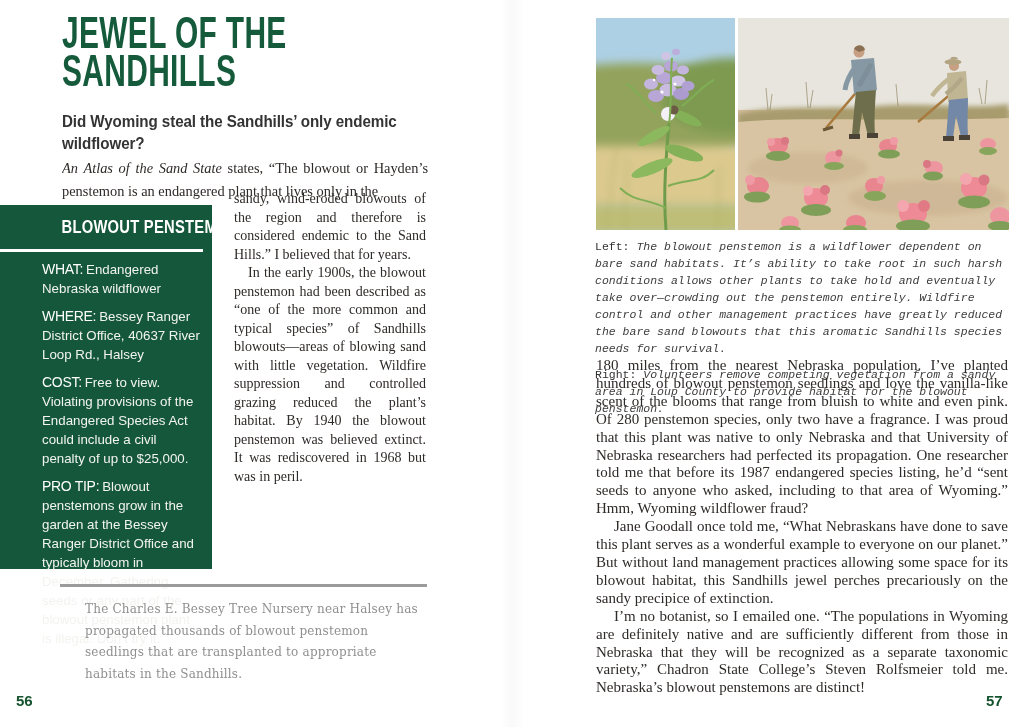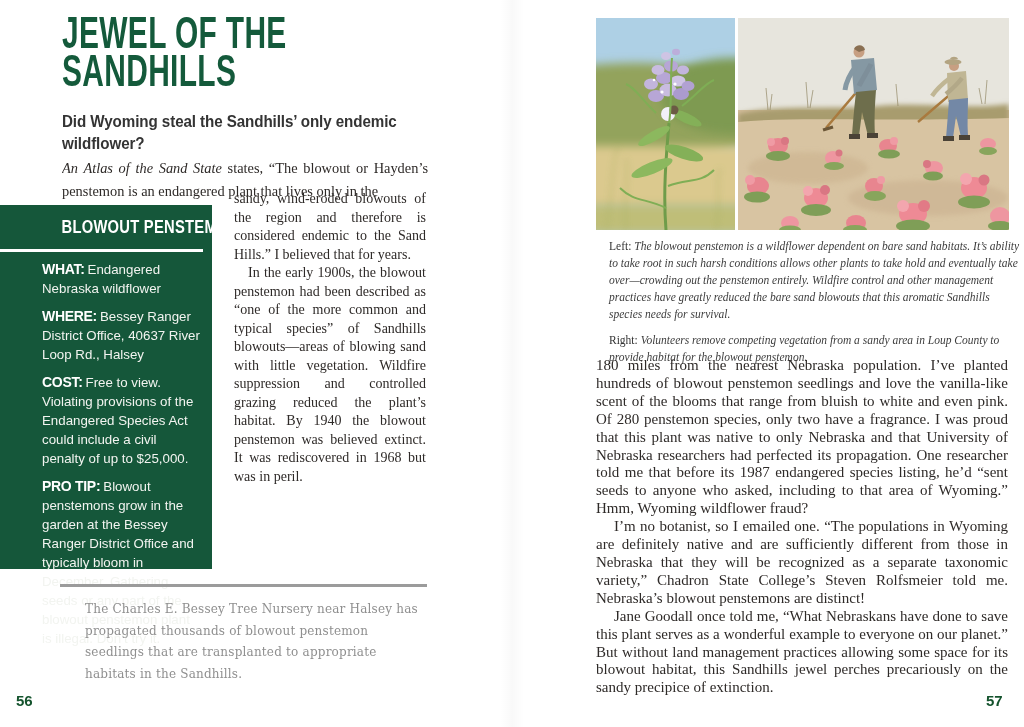--- a/index.html
+++ b/index.html
@@ -38,21 +38,21 @@
     color:#ffffff; padding:12px 12px 14px 42px;
     font-family:"Liberation Sans", sans-serif;
   }
   .infobox-title { text-align:center; margin-bottom:22px; }
   .infobox-title span{
     display:inline-block; font-weight:700; font-size:18px; letter-spacing:0.3px;
     transform:scaleX(0.82); transform-origin:center; white-space:nowrap;
   }
   .infobox-rule { position:absolute; left:0; top:44px; width:203px; height:2.5px; background:#ffffff; }
   .ib-item { font-size:13.3px; line-height:19px; margin-bottom:9px; color:#f2f4f0; }
-  .ib-label { font-weight:700; font-size:14px; letter-spacing:-0.3px; color:#ffffff; margin-right:3px; }
+  .ib-label { font-weight:400; font-size:14px; letter-spacing:-0.3px; color:#ffffff; margin-right:3px; }
 
   .midcol {
     left:234px; top:190px; width:192px; font-size:14px; line-height:18.5px;
     text-align:justify; color:#2e2a28;
   }
   .midcol p.ind { text-indent:14px; }
 
   .quote-rule { left:60px; top:584px; width:367px; height:2.5px; background:#9b9b9b; }
   .pullquote {
     left:85px; top:599px; width:344px; font-family:"DejaVu Serif", serif;
@@ -63,21 +63,21 @@
   }
   .pagenum-left { left:16px; top:692px; }
   .pagenum-right { left:986px; top:692px; }
 
   
   .photo { top:18px; height:212px; overflow:hidden; }
   .photo-left  { left:596px; width:139px; }
   .photo-right { left:738px; width:271px; }
   .photo svg { display:block; width:100%; height:100%; }
 
-  .captions { left:609px; top:238px; width:414px; font-family:Liberation Serif, serif; }
+  .captions { left:595px; top:238px; width:414px; font-family:Liberation Mono, monospace; }
   .caption { font-size:11.5px; line-height:17px; color:#3c3c3c; margin-bottom:9px; }
   .cap-label { font-style:normal; color:#333; }
   .cap-text { font-style:italic; }
 
   .rbody {
     left:596px; top:357px; width:412px; font-size:15px; line-height:17.9px;
     text-align:justify; color:#2e2a28;
   }
   .rbody p.ind { text-indent:18px; }
 </style>
@@ -282,19 +282,19 @@
     </svg>
   </div>
 
   <div class="abs captions">
     <p class="caption"><span class="cap-label">Left:</span> <span class="cap-text">The blowout penstemon is a wildflower dependent on bare sand habitats. It’s ability to take root in such harsh conditions allows other plants to take hold and eventually take over—crowding out the penstemon entirely. Wildfire control and other management practices have greatly reduced the bare sand blowouts that this aromatic Sandhills species needs for survival.</span></p>
     <p class="caption"><span class="cap-label">Right:</span> <span class="cap-text">Volunteers remove competing vegetation from a sandy area in Loup County to provide habitat for the blowout penstemon.</span></p>
   </div>
 
   <div class="abs rbody">
     <p>180 miles from the nearest Nebraska population. I’ve planted hundreds of blowout penstemon seedlings and love the vanilla-like scent of the blooms that range from bluish to white and even pink. Of 280 penstemon species, only two have a fragrance. I was proud that this plant was native to only Nebraska and that University of Nebraska researchers had perfected its propagation. One researcher told me that before its 1987 endangered species listing, he’d “sent seeds to anyone who asked, including to that area of Wyoming.” Hmm, Wyoming wildflower fraud?</p>
+    <p class="ind">Jane Goodall once told me, “What Nebraskans have done to save this plant serves as a wonderful example to everyone on our planet.” But without land management practices allowing some space for its blowout habitat, this Sandhills jewel perches precariously on the sandy precipice of extinction.</p>
     <p class="ind">I’m no botanist, so I emailed one. “The populations in Wyoming are definitely native and are sufficiently different from those in Nebraska that they will be recognized as a separate taxonomic variety,” Chadron State College’s Steven Rolfsmeier told me. Nebraska’s blowout penstemons are distinct!</p>
-    <p class="ind">Jane Goodall once told me, “What Nebraskans have done to save this plant serves as a wonderful example to everyone on our planet.” But without land management practices allowing some space for its blowout habitat, this Sandhills jewel perches precariously on the sandy precipice of extinction.</p>
   </div>
 
   <div class="abs pagenum pagenum-right">57</div>
 
 </div>
 
 </body></html>

